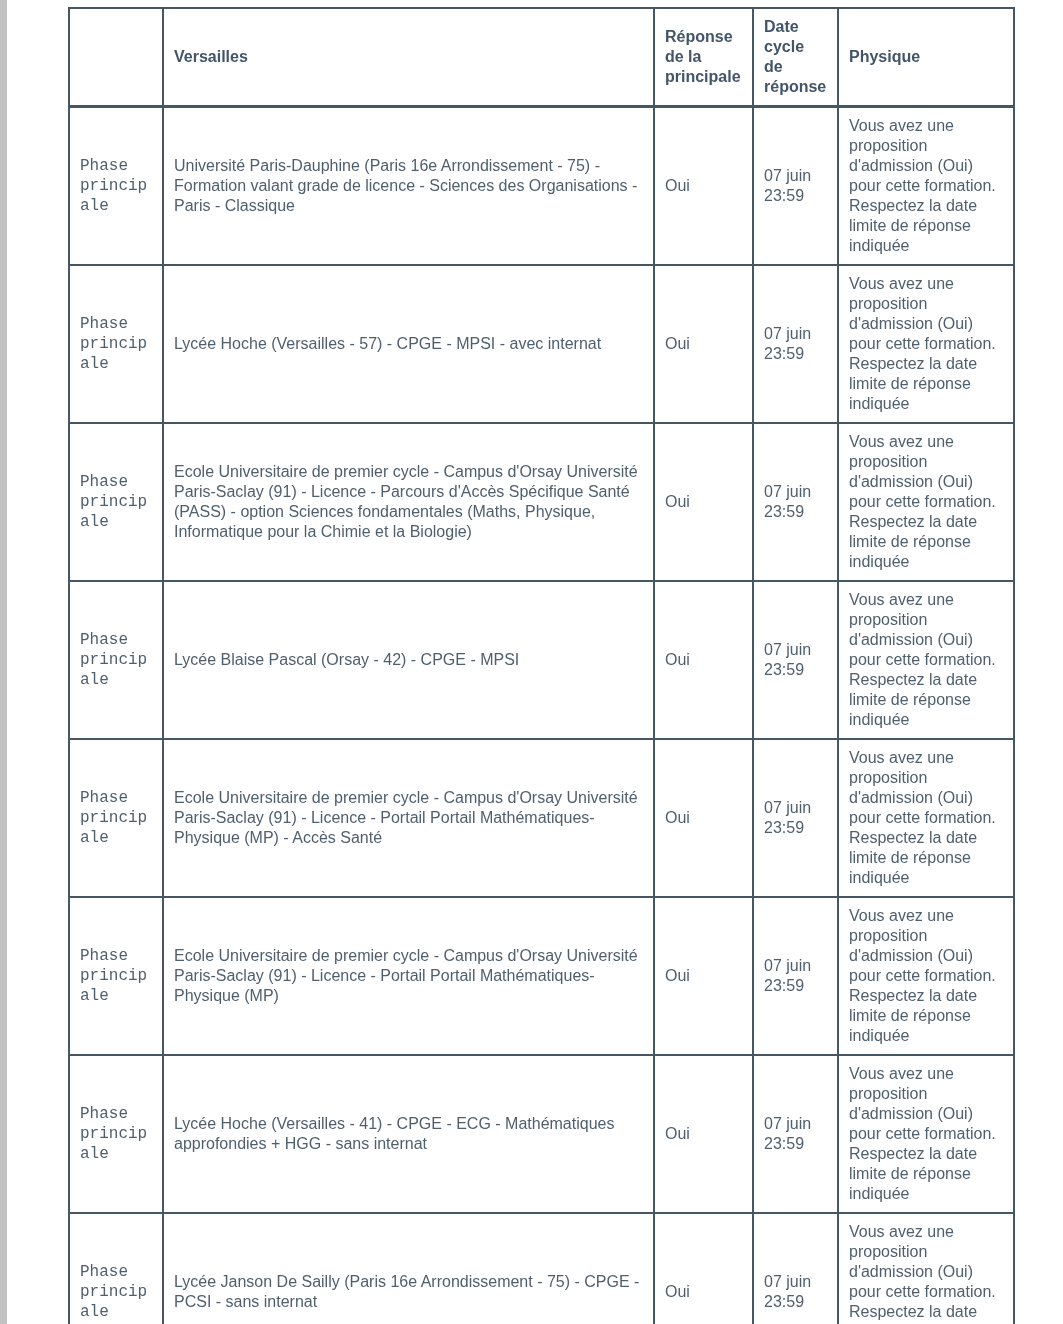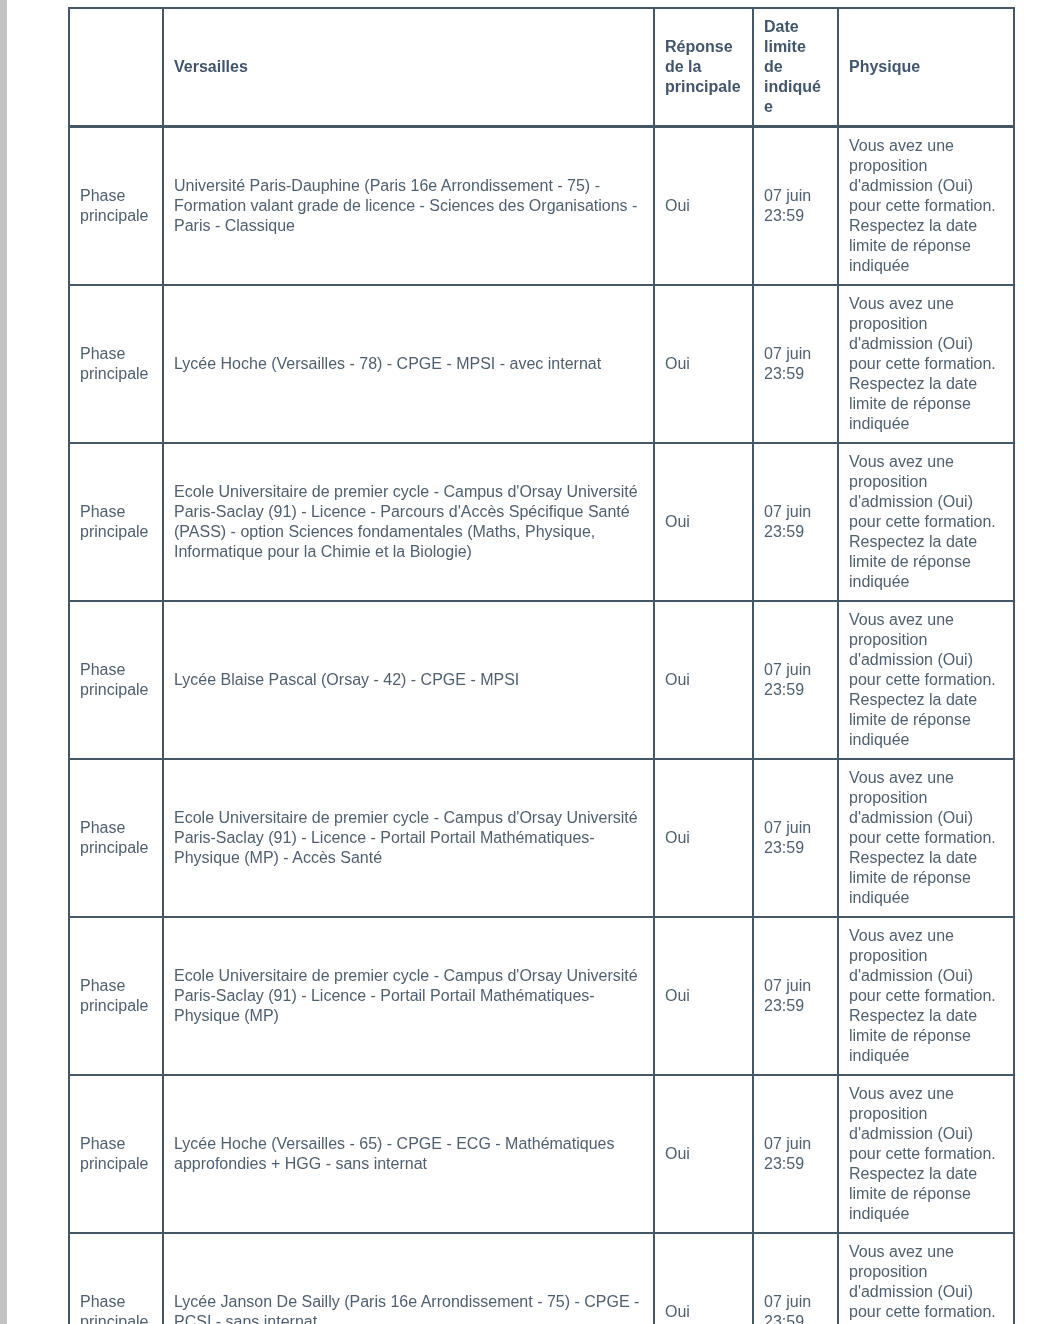--- a/index.html
+++ b/index.html
@@ -51,21 +51,21 @@
     border-bottom-width: 3px;
   }
   table.admissions tbody td {
     height: 146px;
   }
   col.c-phase     { width: 94px;  }
   col.c-formation { width: 491px; }
   col.c-reponse   { width: 99px;  }
   col.c-date      { width: 85px;  }
   col.c-situation { width: 176px; }
-  td.phase-cell     { padding-left: 12px; }
+  td.phase-cell     { padding-left: 12px; font-family: Liberation Mono, monospace; }
   td.formation-cell { padding-left: 13px; padding-right: 14px; }
   td.situation-cell { padding-left: 9px; padding-right: 6px; }
 </style>
 </head>
 <body>
 
 <div class="page">
   <div class="edge-strip"></div>
 
   <table class="admissions">
@@ -74,36 +74,36 @@
       <col class="c-formation">
       <col class="c-reponse">
       <col class="c-date">
       <col class="c-situation">
     </colgroup>
     <thead>
       <tr>
         <th></th>
         <th>Versailles</th>
         <th>Réponse de la principale</th>
-        <th>Date limite de indiquée</th>
+        <th>Date cycle de réponse</th>
         <th>Physique</th>
       </tr>
     </thead>
     <tbody>
   <tr>
     <td class="phase-cell">Phase principale</td>
     <td class="formation-cell">Université Paris-Dauphine (Paris 16e Arrondissement - 75) - Formation valant grade de licence - Sciences des Organisations - Paris - Classique</td>
     <td class="reponse-cell">Oui</td>
     <td class="date-cell">07 juin 23:59</td>
     <td class="situation-cell">Vous avez une proposition d'admission (Oui) pour cette formation. Respectez la date limite de réponse indiquée</td>
   </tr>
 
   <tr>
     <td class="phase-cell">Phase principale</td>
-    <td class="formation-cell">Lycée Hoche (Versailles - 78) - CPGE - MPSI - avec internat</td>
+    <td class="formation-cell">Lycée Hoche (Versailles - 57) - CPGE - MPSI - avec internat</td>
     <td class="reponse-cell">Oui</td>
     <td class="date-cell">07 juin 23:59</td>
     <td class="situation-cell">Vous avez une proposition d'admission (Oui) pour cette formation. Respectez la date limite de réponse indiquée</td>
   </tr>
 
   <tr>
     <td class="phase-cell">Phase principale</td>
     <td class="formation-cell">Ecole Universitaire de premier cycle - Campus d'Orsay Université Paris-Saclay (91) - Licence - Parcours d'Accès Spécifique Santé (PASS) - option Sciences fondamentales (Maths, Physique, Informatique pour la Chimie et la Biologie)</td>
     <td class="reponse-cell">Oui</td>
     <td class="date-cell">07 juin 23:59</td>
@@ -129,21 +129,21 @@
   <tr>
     <td class="phase-cell">Phase principale</td>
     <td class="formation-cell">Ecole Universitaire de premier cycle - Campus d'Orsay Université Paris-Saclay (91) - Licence - Portail Portail Mathématiques-Physique (MP)</td>
     <td class="reponse-cell">Oui</td>
     <td class="date-cell">07 juin 23:59</td>
     <td class="situation-cell">Vous avez une proposition d'admission (Oui) pour cette formation. Respectez la date limite de réponse indiquée</td>
   </tr>
 
   <tr>
     <td class="phase-cell">Phase principale</td>
-    <td class="formation-cell">Lycée Hoche (Versailles - 65) - CPGE - ECG - Mathématiques approfondies + HGG - sans internat</td>
+    <td class="formation-cell">Lycée Hoche (Versailles - 41) - CPGE - ECG - Mathématiques approfondies + HGG - sans internat</td>
     <td class="reponse-cell">Oui</td>
     <td class="date-cell">07 juin 23:59</td>
     <td class="situation-cell">Vous avez une proposition d'admission (Oui) pour cette formation. Respectez la date limite de réponse indiquée</td>
   </tr>
 
   <tr>
     <td class="phase-cell">Phase principale</td>
     <td class="formation-cell">Lycée Janson De Sailly (Paris 16e Arrondissement - 75) - CPGE - PCSI - sans internat</td>
     <td class="reponse-cell">Oui</td>
     <td class="date-cell">07 juin 23:59</td>

